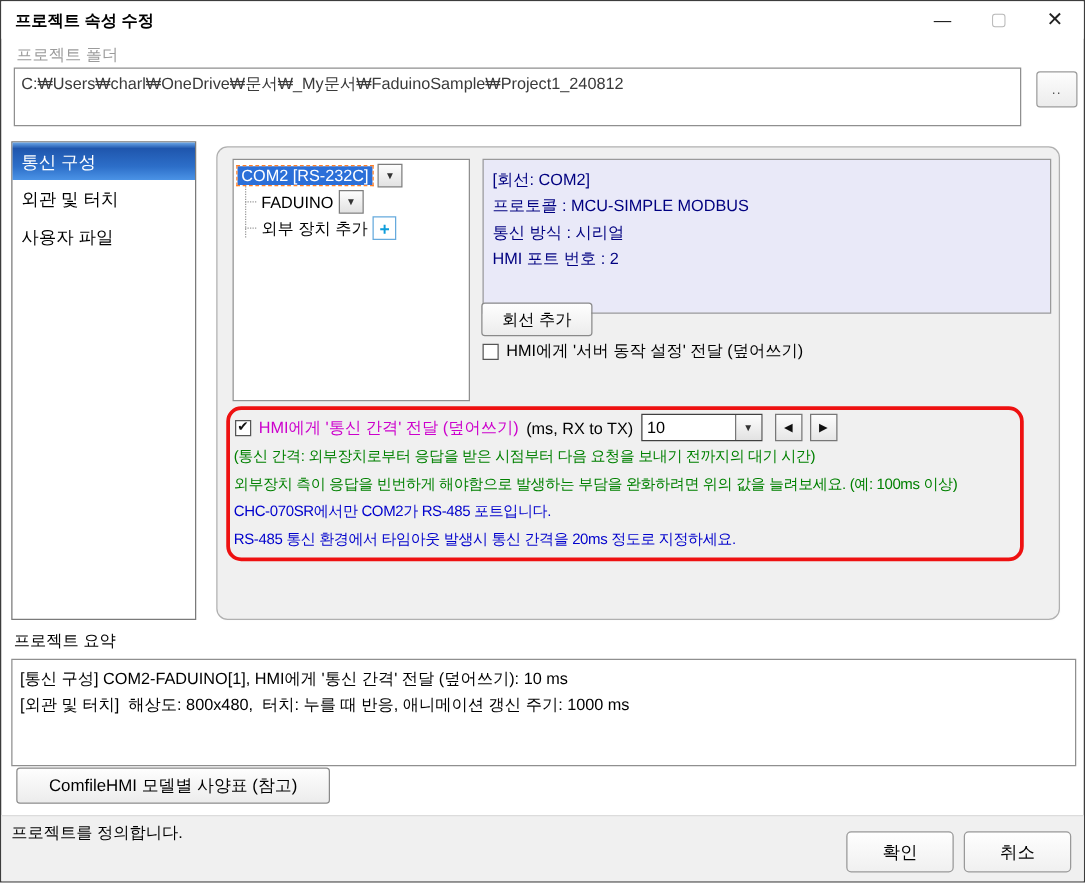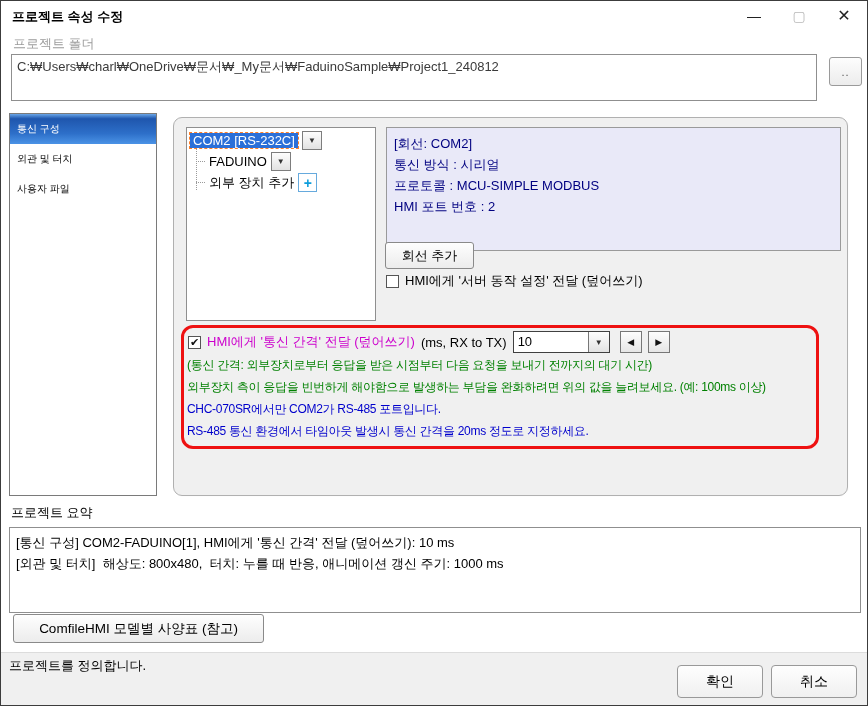--- a/index.html
+++ b/index.html
@@ -15,21 +15,21 @@
   .titlebar{left:0;top:0;width:100%;height:30px;background:#fff;}
   .title-text{left:11px;top:7px;font-weight:bold;font-size:13px;}
   .winbtn{width:40px;height:29px;top:0;display:flex;align-items:center;justify-content:center;font-size:14px;color:#222;cursor:default;}
   .winbtn.disabled{color:#b8b8b8;}
   
   .lbl-gray{color:#9b9b9b;}
   .pathbox{left:10px;top:53px;width:806px;height:47px;background:#fff;border:1px solid #8f8f8f;box-sizing:border-box;padding:3px 5px;color:#3a3a3a;white-space:nowrap;overflow:hidden;}
   .browse-btn{left:828px;top:56px;width:31px;height:27px;background:linear-gradient(#fdfdfd,#ececec);border:1px solid #9a9a9a;border-radius:3px;display:flex;align-items:center;justify-content:center;color:#555;font-size:11px;letter-spacing:1px;}
   
   .sidebar{left:8px;top:112px;width:148px;height:383px;background:#fff;border:1px solid #7a7a7a;box-sizing:border-box;}
-  .side-item{height:30px;line-height:30px;padding-left:7px;font-size:10px;}
+  .side-item{height:30px;line-height:30px;padding-left:7px;font-size:14px;}
   .side-item.selected{color:#fff;background:linear-gradient(180deg,#6aa6e8 0%,#1f56ad 16%,#2d6fc9 65%,#4b93e6 100%);}
   
   .groupbox{left:172px;top:116px;width:673px;height:377px;background:#f0f0f0;border:1px solid #b0b0b0;border-radius:9px;box-shadow:1px 1px 0 #fdfdfd;}
   
   .tree{left:185px;top:126px;width:190px;height:194px;background:#fff;border:1px solid #8f8f8f;box-sizing:border-box;font-size:13px;}
   .tree-row{position:absolute;display:flex;align-items:center;gap:4px;white-space:nowrap;}
   .tree-sel{background:#2b6fd8;color:#fff;outline:1px dashed #ff7f27;padding:0 3px;}
   .mini-drop{width:18px;height:17px;background:linear-gradient(#fdfdfd,#e2e2e2);border:1px solid #7d7d7d;display:flex;align-items:center;justify-content:center;font-size:8px;color:#333;}
   .plus-btn{width:17px;height:17px;background:#fff;border:1px solid #66aadd;display:flex;align-items:center;justify-content:center;color:#0d9ddb;font-weight:bold;font-size:14px;}
   .tree-vline{left:9px;top:21px;height:41px;border-left:1px dotted #9a9a9a;}
@@ -101,22 +101,22 @@
     <span class="tree-hstub"></span>
     <span>외부 장치 추가</span>
     <span class="plus-btn">
         <span>+</span>
       </span>
   </div>
 </div>
 
 <div class="abs infobox">
   <div>[회선: COM2]</div>
+  <div>프로토콜 : MCU-SIMPLE MODBUS</div>
   <div>통신 방식 : 시리얼</div>
-  <div>프로토콜 : MCU-SIMPLE MODBUS</div>
   <div>HMI 포트 번호 : 2</div>
 </div>
 
 <div class="abs btn addline-btn">회선 추가</div>
 
 <div class="chkrow" style="left:385px;top:271px;">
   <span class="chk"></span>
   <span>HMI에게 '서버 동작 설정' 전달 (덮어쓰기)</span>
 </div>
 

